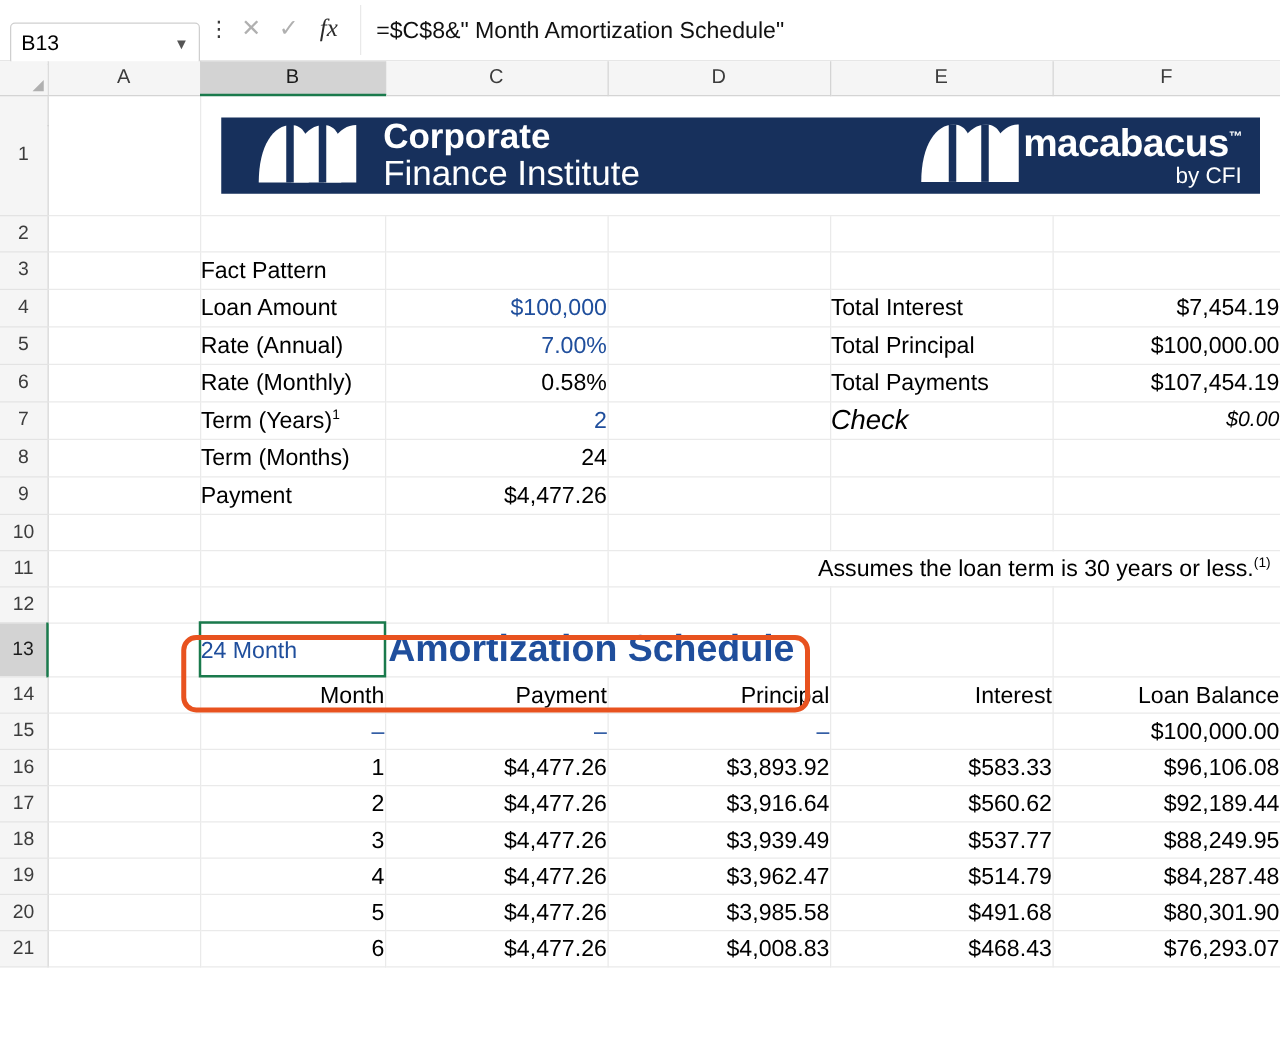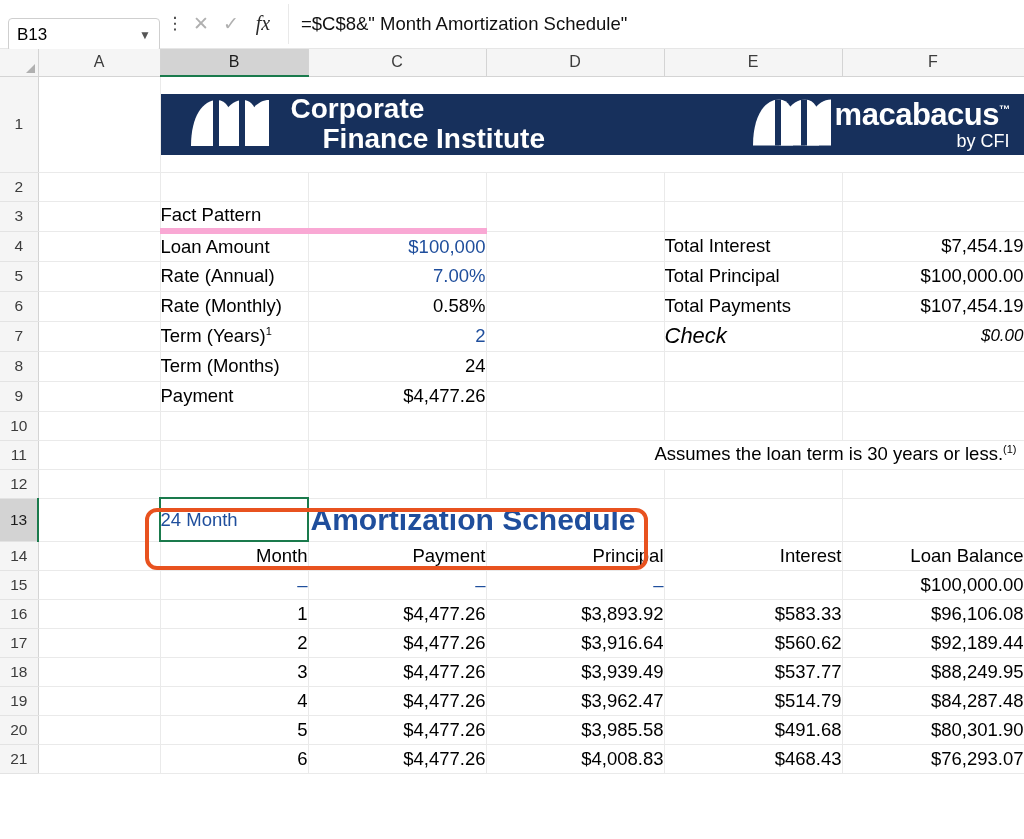--- a/index.html
+++ b/index.html
@@ -192,22 +192,21 @@
     margin-left: 18px;
     color: #fff;
     line-height: 1.08;
   }
   .cfi-text .l1 {
     font-size: 28px;
     font-weight: bold;
   }
   .cfi-text .l2 {
     font-size: 28px;
-    font-weight: bold;
-    margin-left: 32px;
+    font-weight: normal;
   }
   .mac-logo {
     display: flex;
     align-items: center;
     position: absolute;
     right: 14px;
     top: 50%;
     transform: translateY(-50%);
   }
   .mac-text {
@@ -223,21 +222,21 @@
   .mac-text .m1 sup {
     font-size: 11px;
     vertical-align: super;
   }
   .mac-text .m2 {
     font-size: 18px;
     text-align: right;
   }
 
   
-  .fp-top { border-top: 6px solid #f9a8d4; }
+  .fp-top { border-top: 1px solid #f9a8d4; }
   .fp-left { border-left: 1px solid #7a7a7a; }
   .fp-right { border-right: 1px solid #7a7a7a; }
   .fp-bottom { border-bottom: 1px solid #7a7a7a; }
 
   .dotted-bottom { border-bottom: 1px dotted #9a9a9a; }
 
   
   .selband { background: #dbe5f1; }
 
   .sel-cell {
@@ -302,21 +301,21 @@
       <td class="colhead sel">B</td>
       <td class="colhead">C</td>
       <td class="colhead">D</td>
       <td class="colhead">E</td>
       <td class="colhead">F</td>
     </tr>
 
     <tr style="height:96px">
       <td class="rowhead">1</td>
       <td class="cell"></td>
-      <td class="cell" colspan="5" style="padding:0">
+      <td class="cell" colspan="5" style="padding:16px">
         <div class="banner">
           <div class="cfi-logo">
             <span class="waves">
               <svg width="86" height="56" viewBox="0 0 86 56">
                 <path d="M4,52 C4,22 16,6 30,6 C40,6 44,16 44,26 L44,52 Z" fill="#ffffff"></path>
                 <path d="M30,52 C30,22 42,6 56,6 C66,6 70,16 70,26 L70,52 Z" fill="#ffffff"></path>
                 <path d="M56,52 C56,22 68,6 82,6 L82,52 Z" fill="#ffffff"></path>
                 <rect x="26" y="6" width="6" height="46" fill="#17305c"></rect>
                 <rect x="52" y="6" width="6" height="46" fill="#17305c"></rect>
               </svg>

